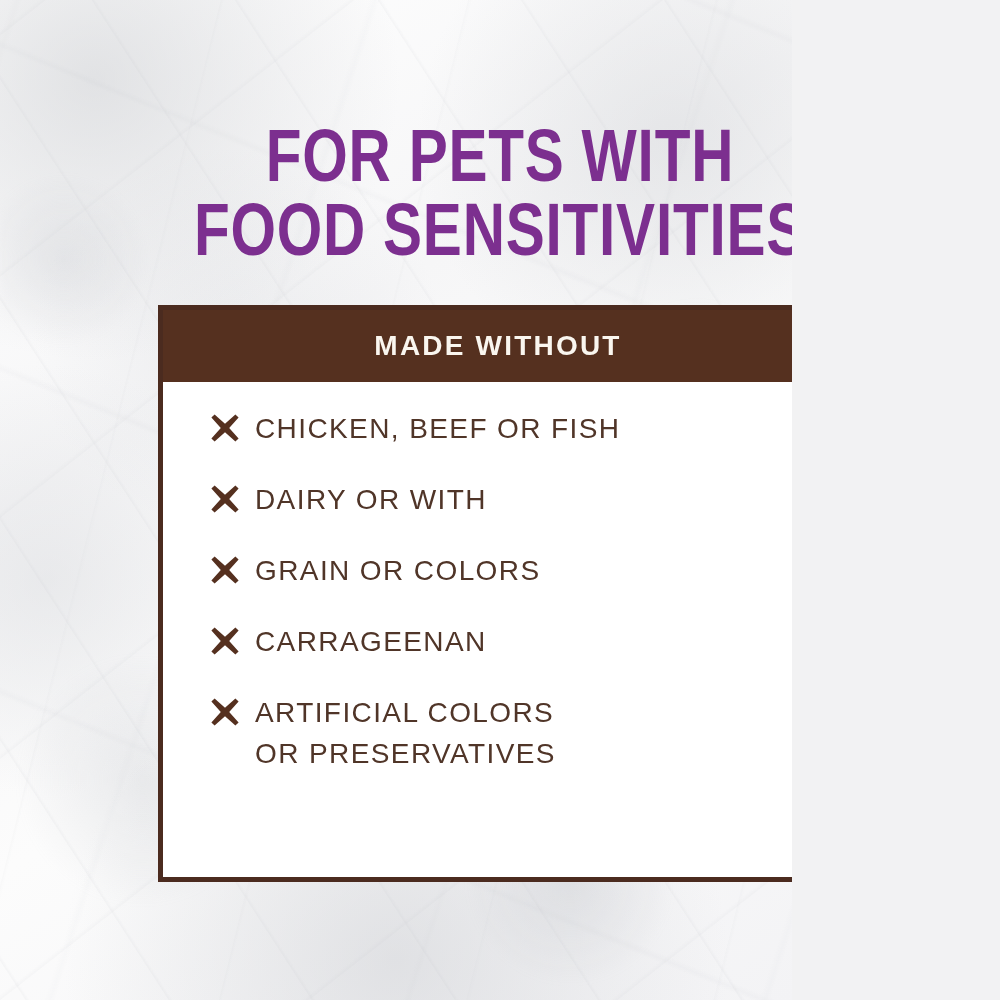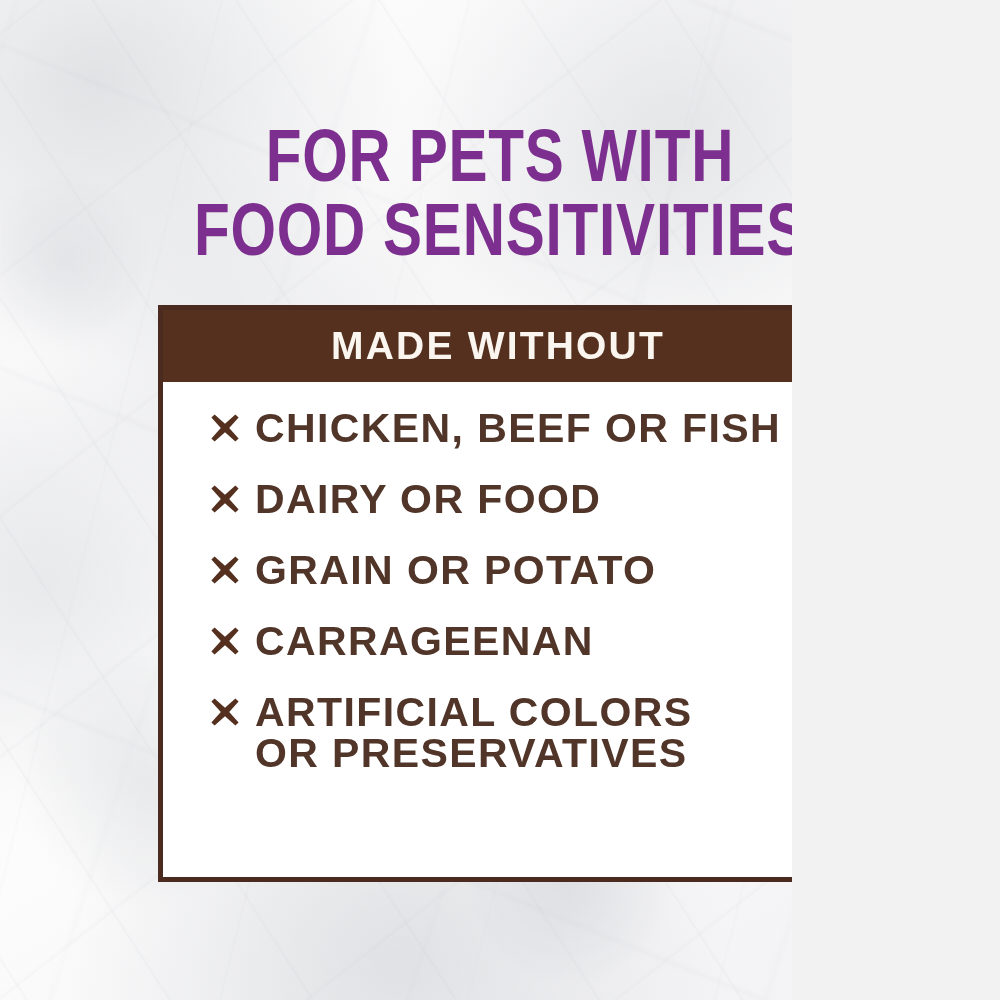--- a/index.html
+++ b/index.html
@@ -115,21 +115,21 @@
     height: 72px;
     background: #55301f;
     display: flex;
     align-items: center;
     justify-content: center;
   }
   #card-header .title {
     color: #faf6ef;
     font-family: "Liberation Sans", sans-serif;
     font-weight: bold;
-    font-size: 39px;
+    font-size: 28px;
     letter-spacing: 2.2px;
   }
 
   #card-body {
     padding: 26px 0 0 0;
   }
   .item {
     display: flex;
     align-items: flex-start;
     padding: 0 0 0 47px;
@@ -140,22 +140,22 @@
     flex: 0 0 auto;
     width: 30px;
     height: 30px;
     margin-top: 5px;
     margin-right: 15px;
   }
   .xmark svg { display: block; }
   .item-label {
     color: #503528;
     font-family: "Liberation Sans", sans-serif;
-    font-weight: bold;
-    font-size: 41px;
+    font-weight: normal;
+    font-size: 28px;
     line-height: 41px;
     letter-spacing: 1.4px;
     white-space: pre-line;
   }
 </style>
 </head>
 <body>
 
 <div id="poster">
 
@@ -185,30 +185,30 @@
         </span>
         <span class="item-label">CHICKEN, BEEF OR FISH</span>
       </div>
 
       <div class="item">
         <span class="xmark">
           <svg width="30" height="30" viewBox="0 0 30 30" aria-hidden="true">
             <path fill="#55301f" d="M4.6 1.4 L1.4 4.6 L10.8 15 L1.4 25.4 L4.6 28.6 L15 19.2 L25.4 28.6 L28.6 25.4 L19.2 15 L28.6 4.6 L25.4 1.4 L15 10.8 Z"></path>
           </svg>
         </span>
-        <span class="item-label">DAIRY OR FOOD</span>
-      </div>
-
-      <div class="item">
-        <span class="xmark">
-          <svg width="30" height="30" viewBox="0 0 30 30" aria-hidden="true">
-            <path fill="#55301f" d="M4.6 1.4 L1.4 4.6 L10.8 15 L1.4 25.4 L4.6 28.6 L15 19.2 L25.4 28.6 L28.6 25.4 L19.2 15 L28.6 4.6 L25.4 1.4 L15 10.8 Z"></path>
-          </svg>
-        </span>
-        <span class="item-label">GRAIN OR POTATO</span>
+        <span class="item-label">DAIRY OR WITH</span>
+      </div>
+
+      <div class="item">
+        <span class="xmark">
+          <svg width="30" height="30" viewBox="0 0 30 30" aria-hidden="true">
+            <path fill="#55301f" d="M4.6 1.4 L1.4 4.6 L10.8 15 L1.4 25.4 L4.6 28.6 L15 19.2 L25.4 28.6 L28.6 25.4 L19.2 15 L28.6 4.6 L25.4 1.4 L15 10.8 Z"></path>
+          </svg>
+        </span>
+        <span class="item-label">GRAIN OR COLORS</span>
       </div>
 
 
       <div class="item">
         <span class="xmark">
           <svg width="30" height="30" viewBox="0 0 30 30" aria-hidden="true">
             <path fill="#55301f" d="M4.6 1.4 L1.4 4.6 L10.8 15 L1.4 25.4 L4.6 28.6 L15 19.2 L25.4 28.6 L28.6 25.4 L19.2 15 L28.6 4.6 L25.4 1.4 L15 10.8 Z"></path>
           </svg>
         </span>
         <span class="item-label">CARRAGEENAN</span>

